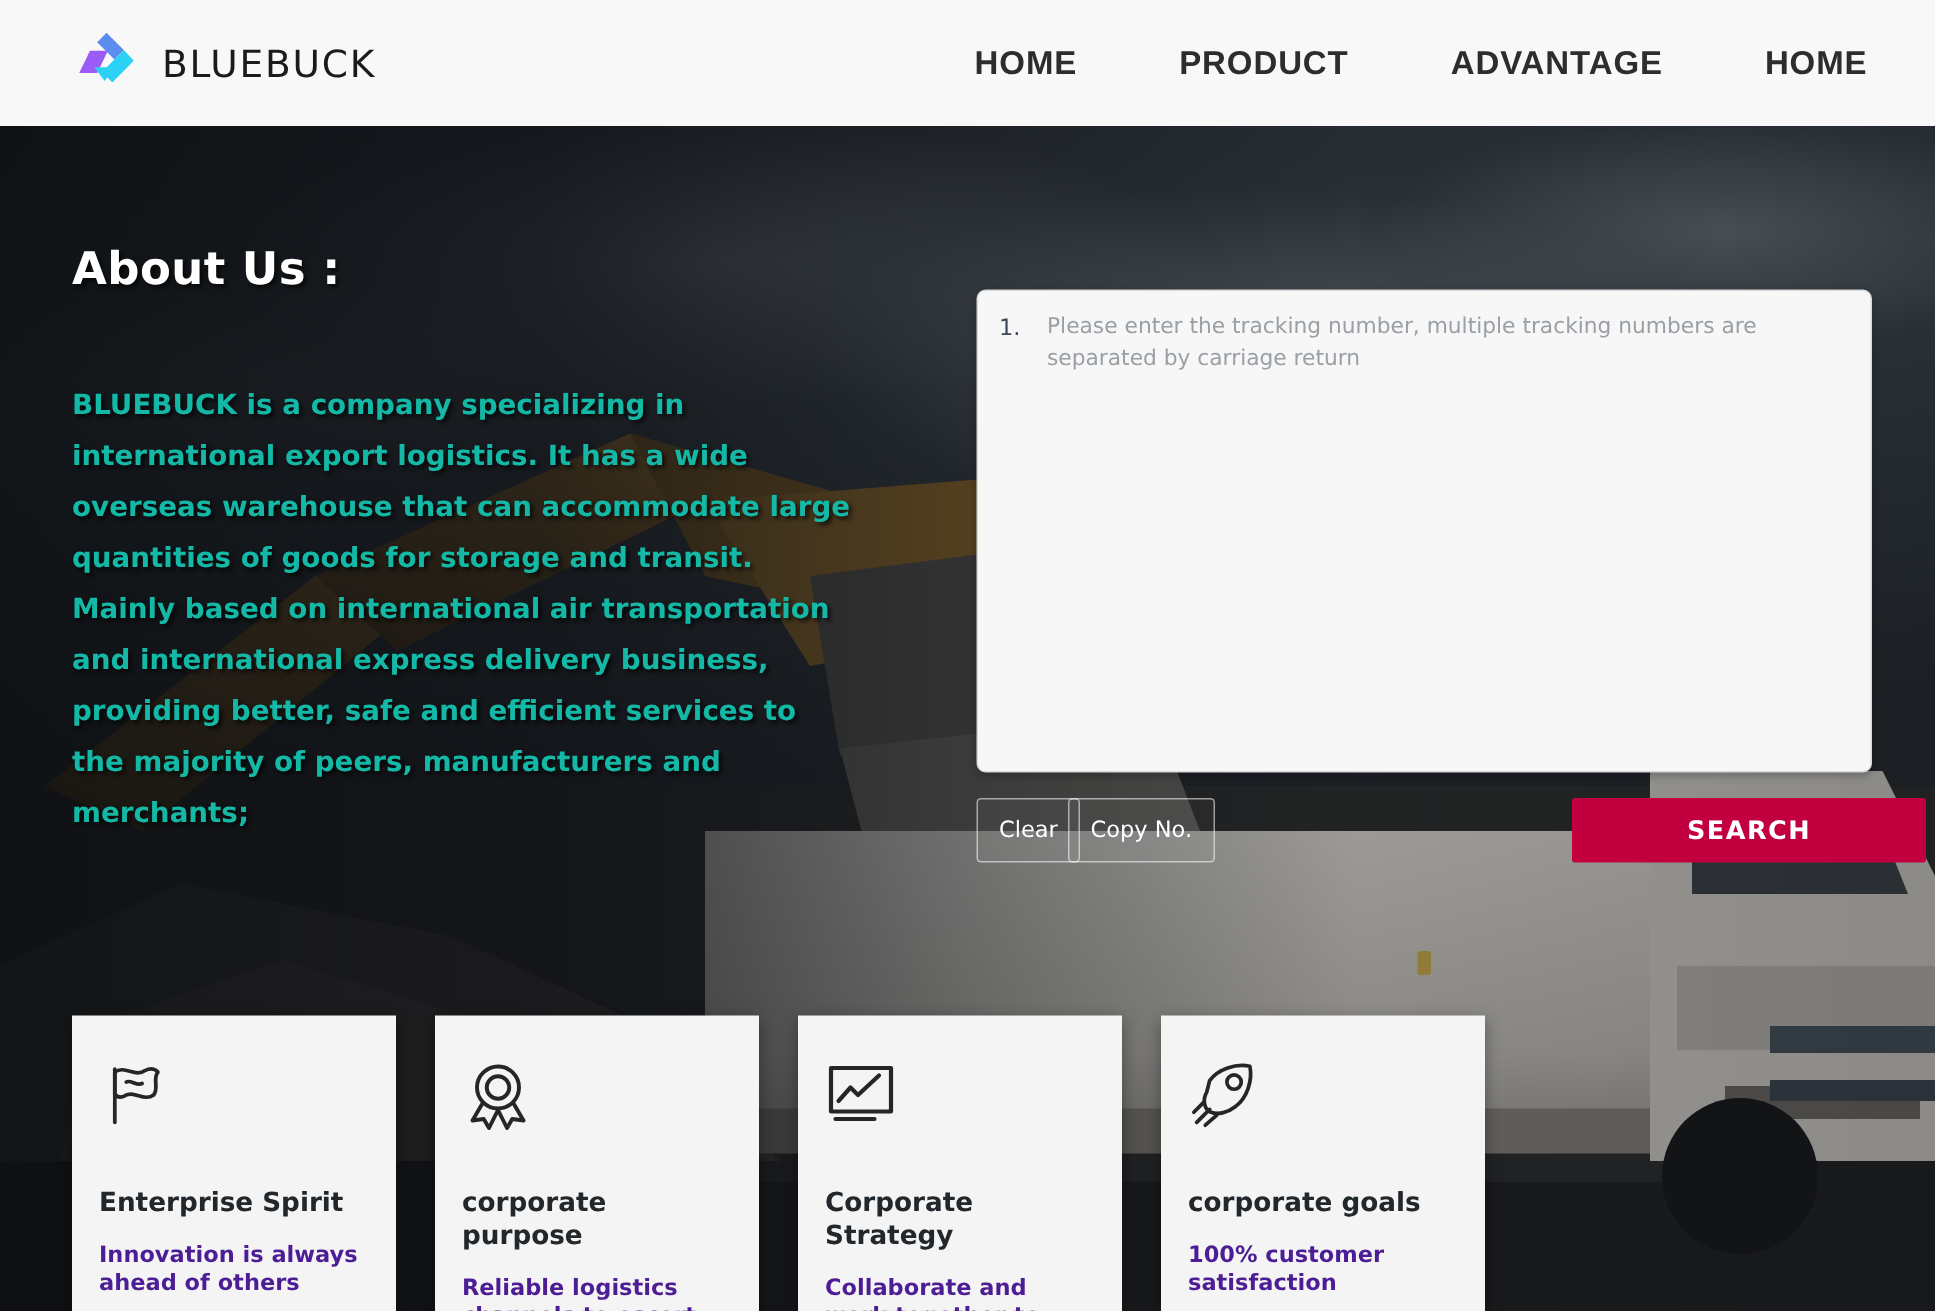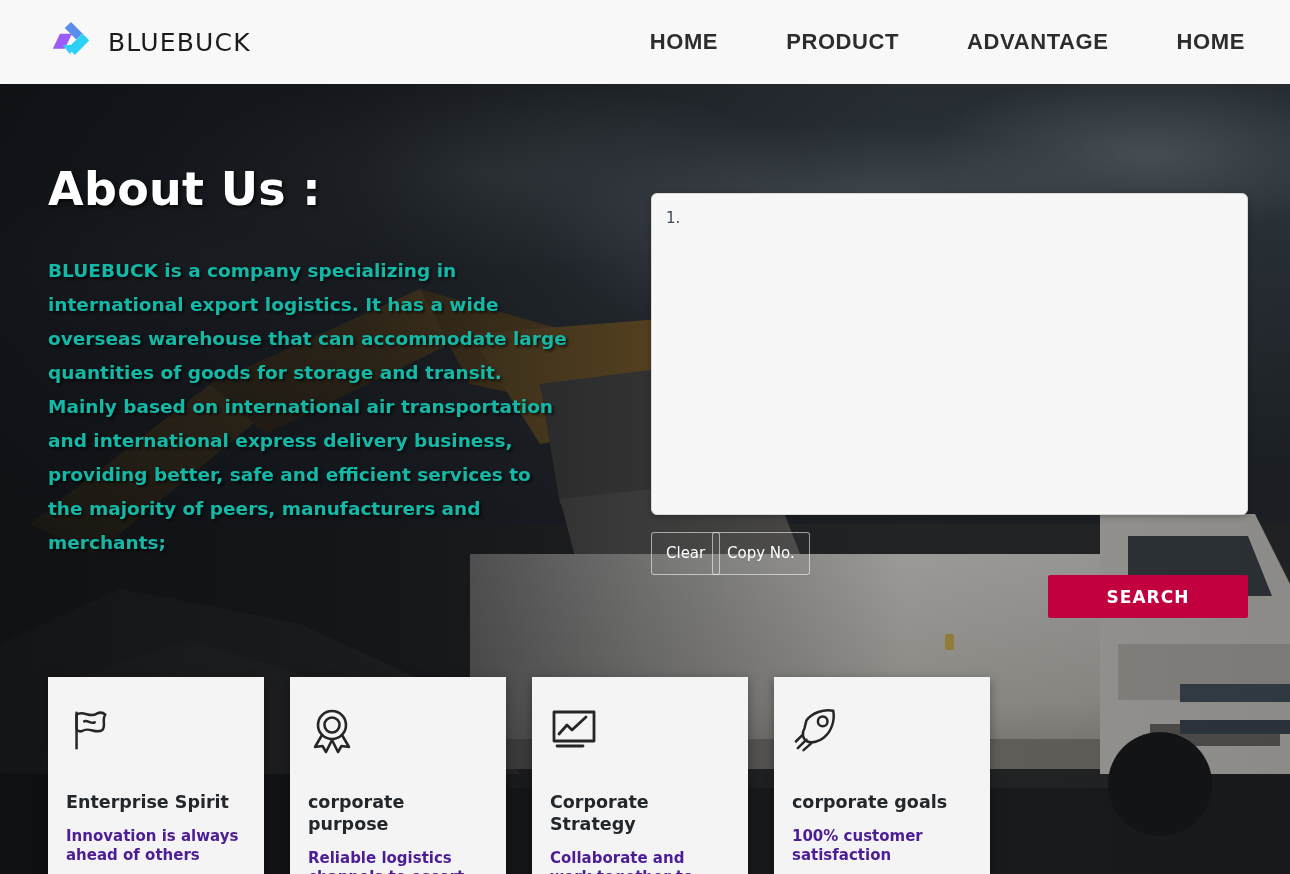--- a/index.html
+++ b/index.html
@@ -81,21 +81,21 @@
   }
   .hero-inner {
     position: absolute;
     inset: 0;
   }
 
   
   .about-title {
     position: absolute;
     left: 48px; top: 78px;
-    font-size: 46px;
+    font-size: 30px;
     font-weight: bold;
     color: #ffffff;
     letter-spacing: 0.3px;
     text-shadow: 2px 2px 3px rgba(0,0,0,0.65);
     font-family: "DejaVu Sans", sans-serif;
   }
   .about-body {
     position: absolute;
     left: 48px; top: 170px;
     width: 520px;
@@ -158,32 +158,31 @@
     font-family: "DejaVu Sans", sans-serif;
     cursor: pointer;
     padding: 0 14px;
     line-height: 41px;
   }
   .btn-clear { left: 0; min-width: 52px; }
   .btn-copy  { left: 61px; min-width: 82px; text-align: right; }
   .btn-search {
     position: absolute;
     top: 0; left: 397px;
-    width: 200px;
+    width: 236px;
     height: 43px;
     background: #c2003f;
     border: none;
     border-radius: 2px;
     color: #ffffff;
     font-size: 17px;
     font-weight: bold;
     letter-spacing: 1px;
     cursor: pointer;
     font-family: "DejaVu Sans", sans-serif;
-    margin-top: 43px;
   }
 
   
   .cards-row {
     position: absolute;
     left: 48px; top: 568px;
     width: 1200px;
     height: 202px;
     display: flex;
     gap: 26px;
@@ -312,20 +311,21 @@
 
   <div class="hero-shade"></div>
 
   <div class="hero-inner">
     <h1 class="about-title">About Us :</h1>
     <p class="about-body">BLUEBUCK is a company specializing in international export logistics. It has a wide overseas warehouse that can accommodate large quantities of goods for storage and transit. Mainly based on international air transportation and international express delivery business, providing better, safe and efficient services to the majority of peers, manufacturers and merchants;</p>
 
     <div class="track-panel">
       <div class="track-box">
         <span class="track-index">1.</span>
+        <span class="track-placeholder">Please enter the tracking number, multiple tracking numbers are separated by carriage return</span>
       </div>
 
       <div class="track-actions">
         <button class="btn-ghost btn-clear">Clear</button>
         <button class="btn-ghost btn-copy">Copy No.</button>
         <button class="btn-search">SEARCH</button>
       </div>
     </div>
 
     <div class="cards-row">

